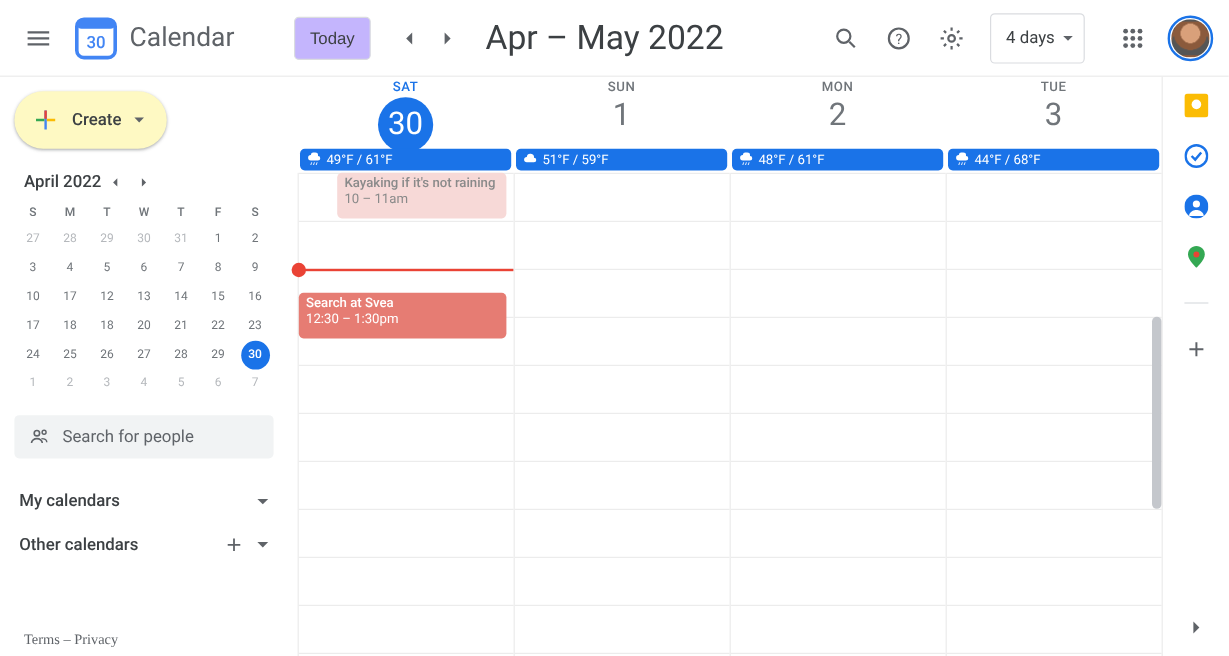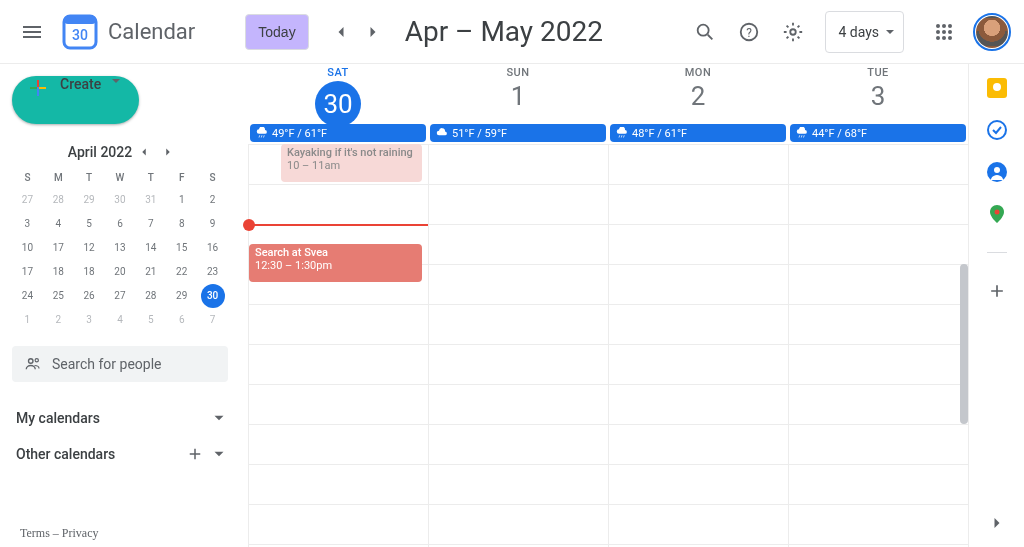--- a/index.html
+++ b/index.html
@@ -15,24 +15,24 @@
   .nav-arrow { width: 32px; height: 32px; display: flex; align-items: center; justify-content: center; border-radius: 50%; cursor: pointer; color: #5f6368; }
   .date-range { margin-left: 16px; font-size: 28px; color: #3c4043; }
   .header-right { margin-left: auto; display: flex; align-items: center; gap: 4px; }
   .hicon { width: 40px; height: 40px; display: flex; align-items: center; justify-content: center; border-radius: 50%; cursor: pointer; color: #5f6368; }
   .view-select { height: 42px; padding: 0 8px 0 12px; border: 1px solid #dadce0; border-radius: 4px; display: flex; align-items: center; gap: 6px; cursor: pointer; font-size: 14px; margin-left: 8px; margin-right: 16px; }
   .apps-grid { width: 40px; height: 40px; display: flex; align-items: center; justify-content: center; cursor: pointer; }
   .avatar { width: 32px; height: 32px; border-radius: 50%; background: radial-gradient(circle at 50% 35%, #d9a07a 0 35%, #8b5a3c 36% 60%, #555 61% 100%); border: 2px solid transparent; outline: 2px solid #1a73e8; outline-offset: 1px; margin: 0 8px; cursor: pointer; }
   
   .body { display: flex; height: calc(547px - 64px); }
   .sidebar { width: 248px; padding: 12px 20px 0 12px; overflow: hidden; position: relative; }
-  .create-btn { display: inline-flex; align-items: flex-start; gap: 10px; height: 48px; padding: 0 18px 0 14px; border-radius: 24px; box-shadow: 0 1px 3px rgba(60,64,67,.3), 0 1px 2px rgba(60,64,67,.15); background: #14b8a6; cursor: pointer; margin-bottom: 16px; margin-left: 0; }
+  .create-btn { display: inline-flex; align-items: center; gap: 10px; height: 48px; padding: 0 18px 0 14px; border-radius: 24px; box-shadow: 0 1px 3px rgba(60,64,67,.3), 0 1px 2px rgba(60,64,67,.15); background: #fef9c3; cursor: pointer; margin-bottom: 16px; margin-left: 0; }
   .create-btn .plus { width: 24px; height: 24px; }
   .create-btn .lbl { font-size: 14px; font-weight: 500; color: #3c4043; }
-  .mini-head { display: flex; align-items: center; justify-content: center; padding: 0 0 4px 8px; }
+  .mini-head { display: flex; align-items: center; justify-content: flex-start; padding: 0 0 4px 8px; }
   .mini-title { font-size: 14px; font-weight: 500; color: #3c4043; }
   .mini-nav { display: flex; }
   .mini-arrow { width: 24px; height: 24px; display: flex; align-items: center; justify-content: center; cursor: pointer; color: #5f6368; border-radius: 50%; }
   .mini-grid { display: grid; grid-template-columns: repeat(7, 1fr); text-align: center; font-size: 10px; color: #70757a; }
   .mini-grid .dow { height: 20px; line-height: 20px; font-weight: 500; }
   .mini-grid .day { height: 24px; line-height: 24px; cursor: pointer; border-radius: 50%; margin: 0 auto; width: 24px; }
   .mini-grid .day.other { color: #b5b8bc; }
   .mini-grid .day.today { background: #1a73e8; color: #fff; font-weight: 500; }
   .search-people { margin: 14px 0 18px 0; height: 36px; background: #f1f3f4; border-radius: 4px; display: flex; align-items: center; padding: 0 12px; gap: 10px; color: #5f6368; font-size: 14px; cursor: text; }
   .cal-section { display: flex; align-items: center; justify-content: space-between; height: 36px; font-size: 14px; font-weight: 500; color: #3c4043; cursor: pointer; padding-left: 4px; }

